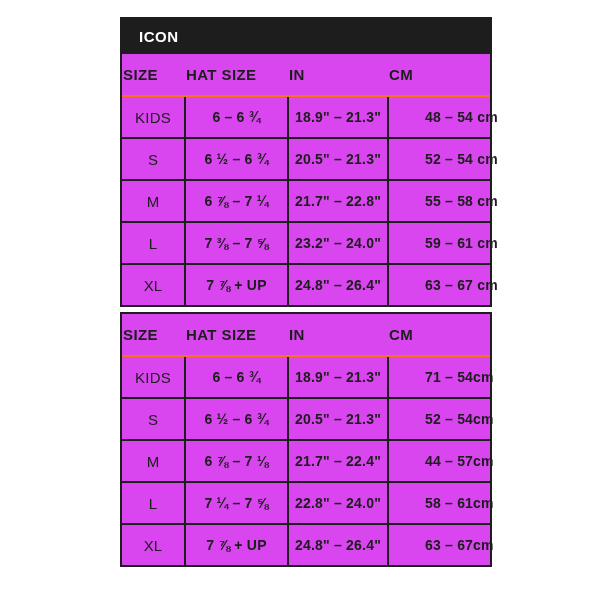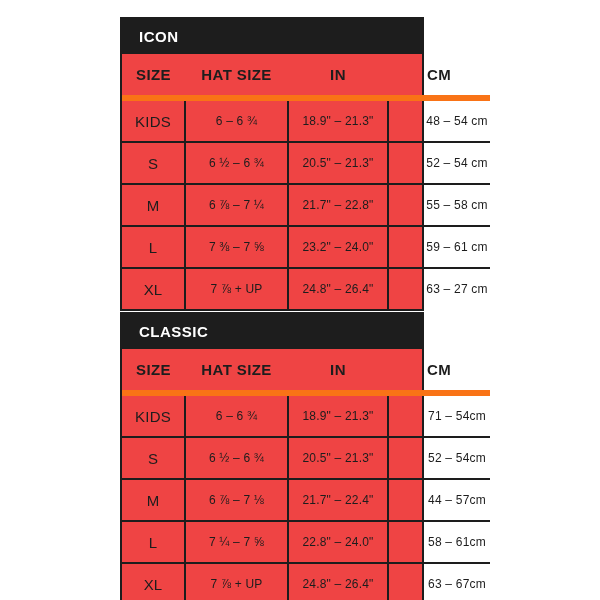--- a/index.html
+++ b/index.html
@@ -6,59 +6,60 @@
   body {
     width: 600px; height: 600px;
     background: #ffffff;
     position: relative;
     font-family: "Liberation Sans", "DejaVu Sans", sans-serif;
     color: #1d1d1d;
   }
   .table-block {
     position: absolute;
     left: 120px;
-    width: 304px;
+    width: 372px;
     box-sizing: border-box;
     border: 2px solid #1d1d1d;
-    background: #ef4444;
+    background: #d946ef;
   }
   .table-block.icon    { top: 17px; }
   .table-block.classic { top: 312px; }
   .title-bar {
     background: #1d1d1d;
     color: #ffffff;
     height: 35px;
     line-height: 35px;
     padding-left: 17px;
     font-weight: bold;
     font-size: 15px;
     letter-spacing: 0.5px;
   }
   table {
     width: 100%;
     border-collapse: collapse;
     table-layout: fixed;
   }
   thead th {
     height: 39px;
-    border-bottom: 6px solid #f97316;
+    border-bottom: 2px solid #f97316;
     font-weight: bold;
     font-size: 15px;
     letter-spacing: 0.4px;
-    text-align: center;
+    text-align: left;
     vertical-align: middle;
   }
   tbody td {
     height: 38px;
     border: 2px solid #1d1d1d;
     text-align: center;
     vertical-align: middle;
-    font-size: 12px;
+    font-size: 14px;
     letter-spacing: 0.2px;
     white-space: nowrap;
+    font-weight: bold;
   }
   tbody td.size-col {
     font-weight: normal;
     font-size: 15px;
     border-left: 0;
   }
   tbody td:last-child { border-right: 0; padding-left: 36px; }
   tbody tr:last-child td { border-bottom: 0; margin-left: 48px; }
 </style>
 </head>
@@ -103,28 +104,27 @@
       <tr>
         <td class="size-col">L</td>
         <td>7 ⅜ – 7 ⅝</td>
         <td>23.2" – 24.0"</td>
         <td>59 – 61 cm</td>
       </tr>
       <tr>
         <td class="size-col">XL</td>
         <td>7 ⅞ + UP</td>
         <td>24.8" – 26.4"</td>
-        <td>63 – 27 cm</td>
+        <td>63 – 67 cm</td>
       </tr>
     </tbody>
   </table>
 </div>
 
 <div class="table-block classic">
-  <div class="title-bar">CLASSIC</div>
   <table>
     <colgroup>
       <col style="width:63px">
         <col style="width:103px">
         <col style="width:100px">
         <col style="width:102px">
     </colgroup>
     <thead>
       <tr>
         <th>SIZE</th>

